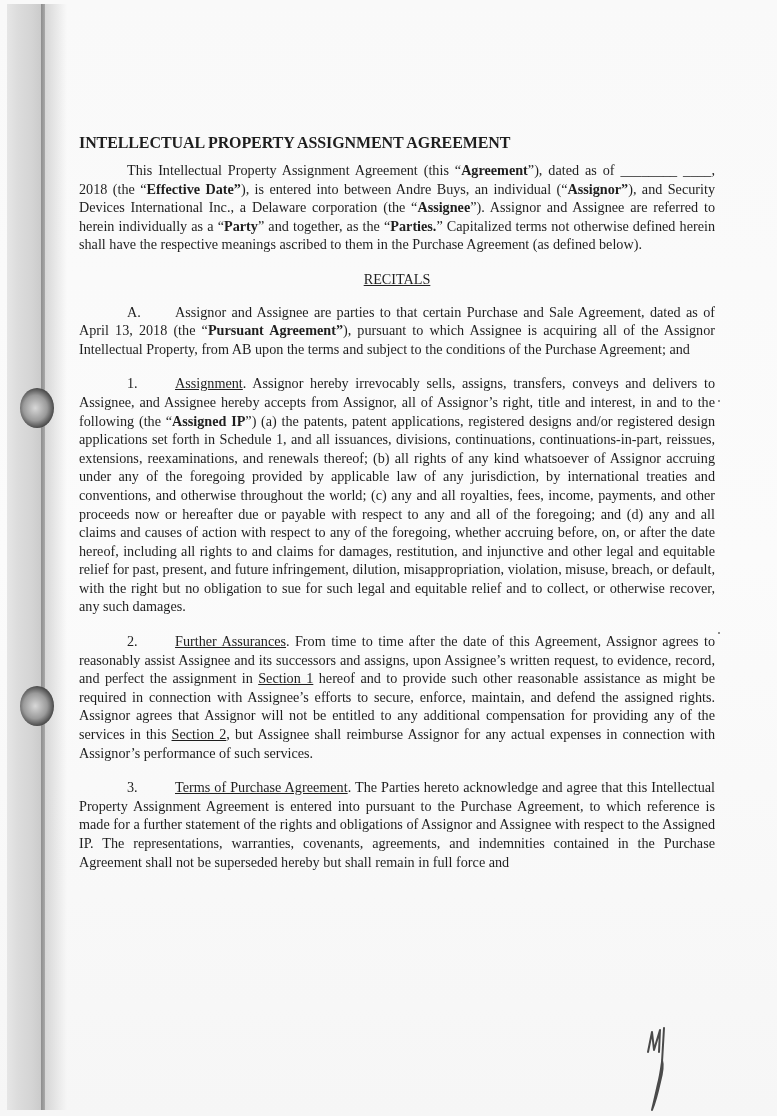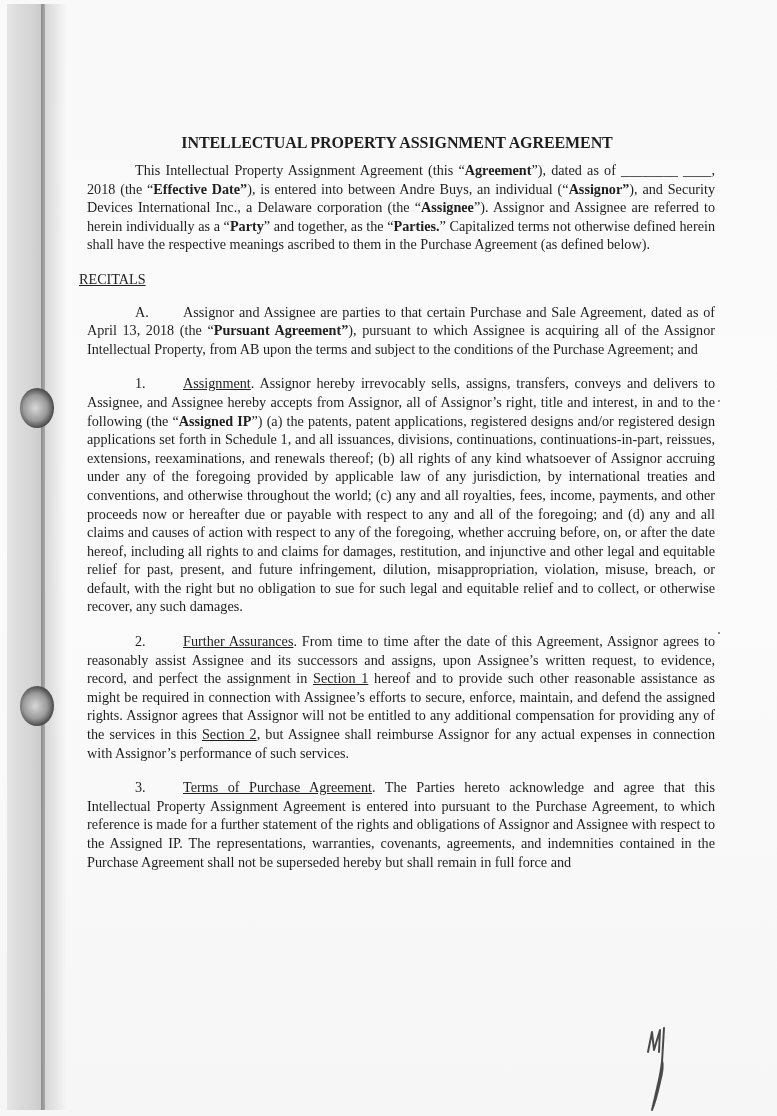--- a/index.html
+++ b/index.html
@@ -52,32 +52,33 @@
     .content {
       position: absolute;
       left: 79px;
       top: 133px;
       width: 636px;
       font-size: 14.2px;
       line-height: 18.6px;
       text-align: justify;
     }
     .title {
-      text-align: center;
+      text-align: left;
       font-weight: bold;
       font-size: 16px;
       letter-spacing: -0.1px;
       margin: 0 0 8px 0;
       line-height: 20px;
     }
     p {
-      margin: 0 0 16px 8px;
+      margin: 0 0 16px 0;
     }
     .indent { text-indent: 48px; }
     .center-heading {
+      text-align: center;
       text-decoration: underline;
       margin: 0 0 14px 0;
     }
     .num {
       display: inline-block;
       width: 48px;
       text-indent: 0;
     }
     .para-num {
       text-indent: 48px;

